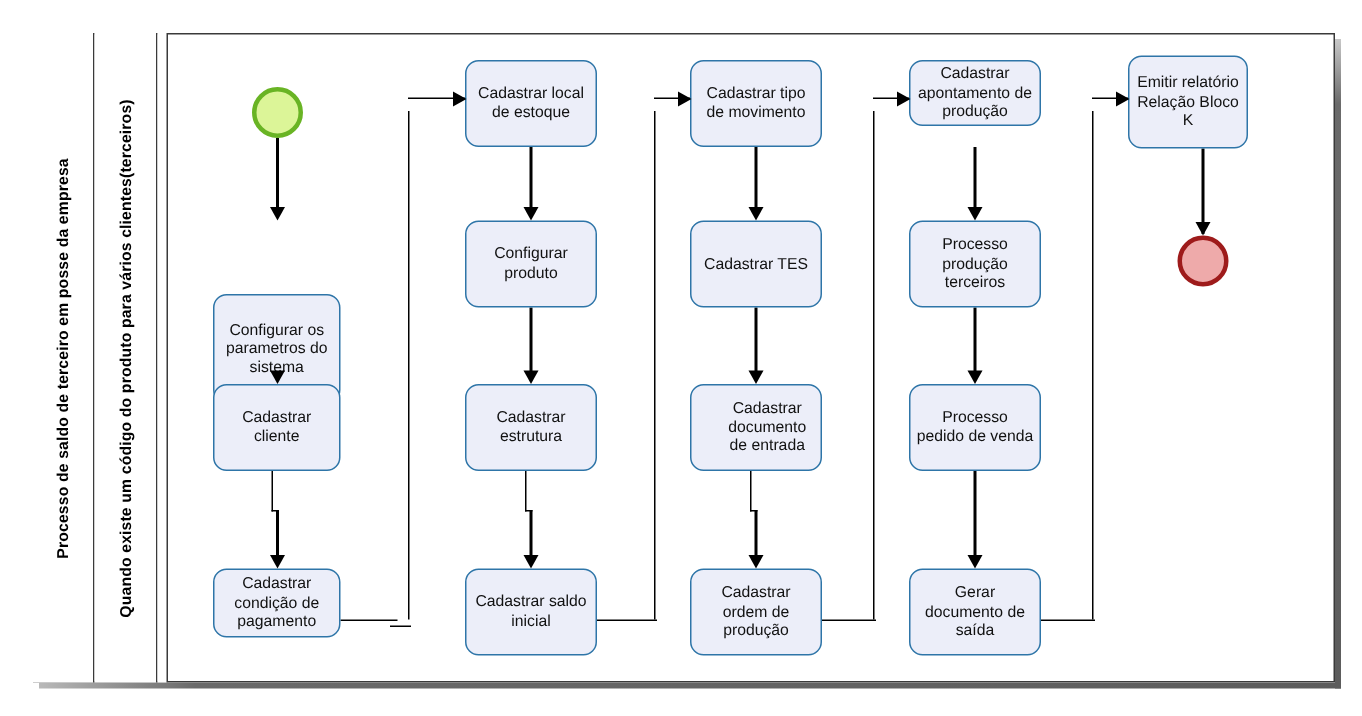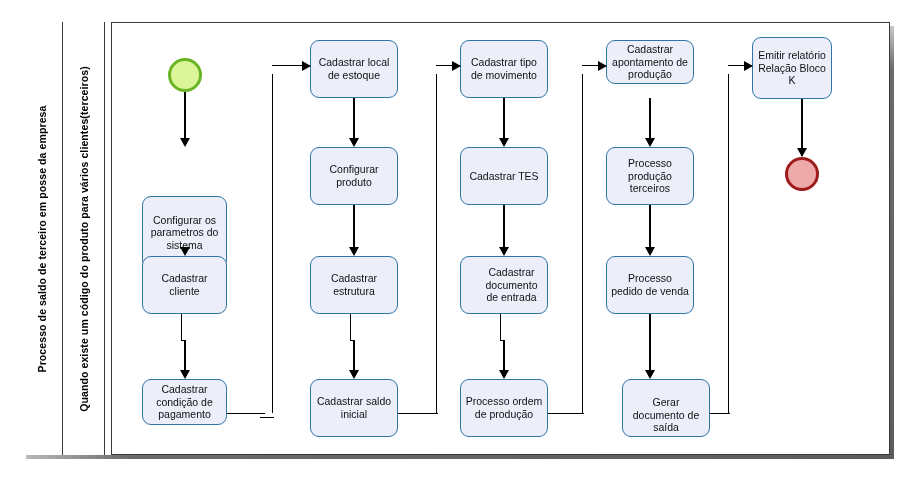--- a/index.html
+++ b/index.html
@@ -251,21 +251,21 @@
     <div class="task" style="left:348px; top:234px; width:88px; height:58px;padding-left:19px;">
       <span>Cadastrar documento de entrada</span>
     </div>
 
     <div class="conn conn-v" style="left:387.5px; top:292px; height:27px;"></div>
     <div class="conn conn-h" style="left:387.5px; top:318px; width:5px;"></div>
     <div class="conn conn-v" style="left:391.3px; top:318px; height:36px;"></div>
     <div class="arrow-down" style="left:387px; top:348px;"></div>
 
     <div class="task" style="left:348px; top:357px; width:88px; height:58px;">
-      <span>Processo ordem de produção</span>
+      <span>Cadastrar ordem de produção</span>
     </div>
 
     <div class="conn conn-h" style="left:436px; top:391px; width:36px;"></div>
     <div class="conn conn-v" style="left:470px; top:52px; height:339px;"></div>
     <div class="conn conn-h" style="left:470px; top:43px; width:24px;"></div>
     <div class="arrow-right" style="left:486px; top:38.5px;"></div>
 
     <div class="task" style="left:494px; top:18px; width:88px; height:44px;">
       <span>Cadastrar apontamento de produção</span>
     </div>
@@ -280,21 +280,21 @@
     <div class="conn conn-v" style="left:537.3px; top:183px; height:48px;"></div>
     <div class="arrow-down" style="left:533px; top:225px;"></div>
 
     <div class="task" style="left:494px; top:234px; width:88px; height:58px;">
       <span>Processo pedido de venda</span>
     </div>
 
     <div class="conn conn-v" style="left:537.3px; top:292px; height:62px;"></div>
     <div class="arrow-down" style="left:533px; top:348px;"></div>
 
-    <div class="task" style="left:510px; top:357px; width:88px; height:58px;align-items:flex-end;">
+    <div class="task" style="left:494px; top:357px; width:88px; height:58px;">
       <span>Gerar documento de saída</span>
     </div>
 
     <div class="conn conn-h" style="left:582px; top:391px; width:36px;"></div>
     <div class="conn conn-v" style="left:616px; top:52px; height:339px;"></div>
     <div class="conn conn-h" style="left:616px; top:43px; width:24px;"></div>
     <div class="arrow-right" style="left:632px; top:38.5px;"></div>
 
     <div class="task" style="left:640px; top:15px; width:80px; height:62px;justify-content:center;">
       <span>Emitir relatório Relação Bloco K</span>

